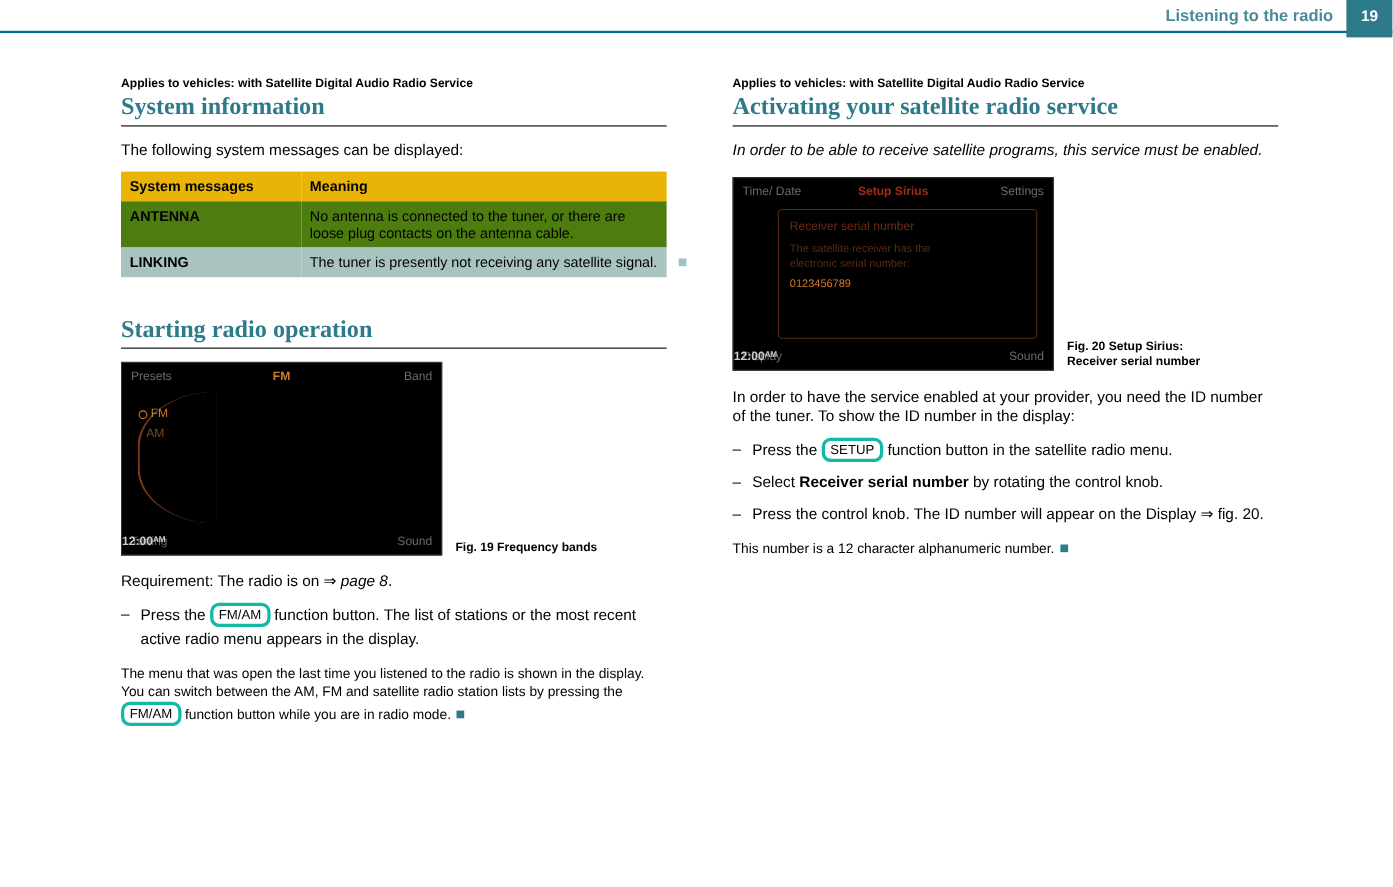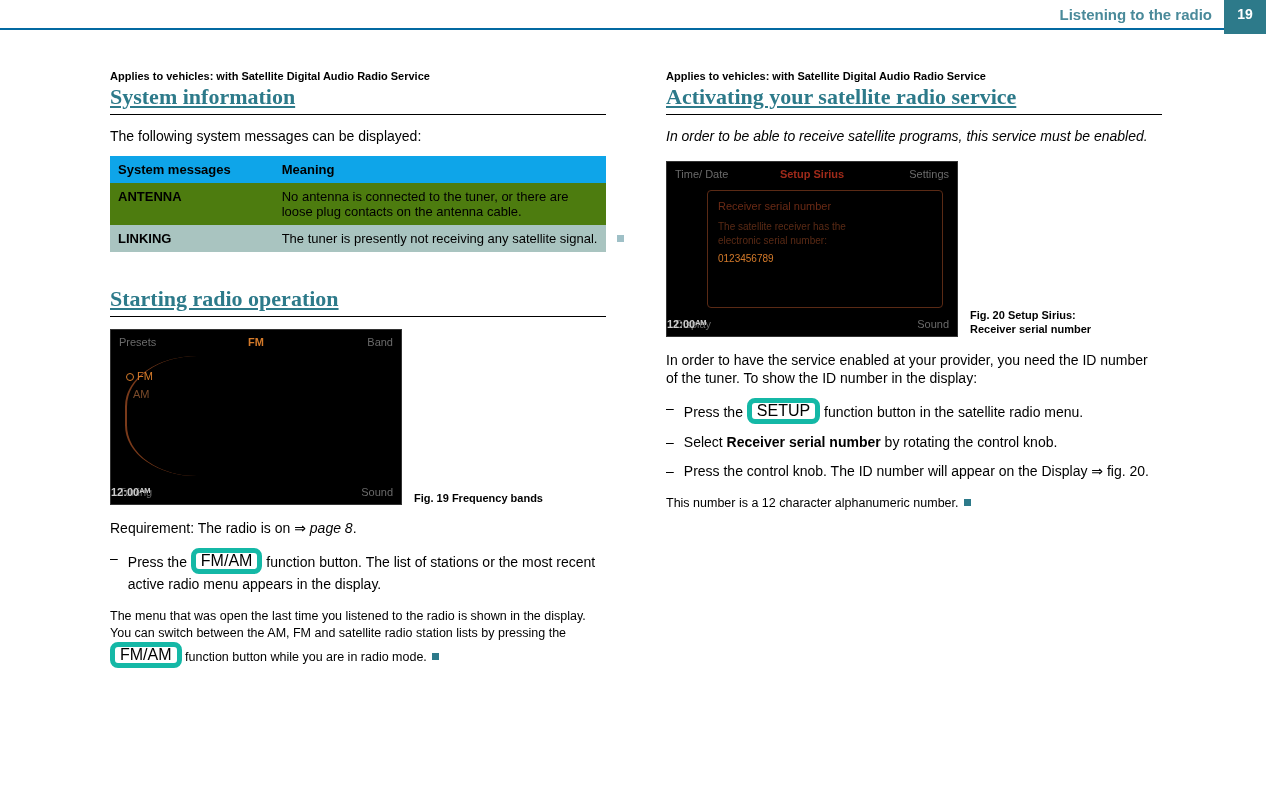--- a/index.html
+++ b/index.html
@@ -59,21 +59,20 @@
     margin-bottom: 2px;
   }
   .section-heading {
     color: #2d7a8a;
     font-family: Georgia, 'Times New Roman', serif;
     font-size: 22px;
     font-weight: bold;
     border-bottom: 1px solid #000;
     padding-bottom: 4px;
     margin: 0 0 12px 0;
-    text-decoration: underline;
   }
   .lead-italic {
     font-style: italic;
     font-size: 14px;
     margin-bottom: 14px;
     line-height: 1.4;
   }
   .plain-text {
     font-size: 14px;
     margin-bottom: 10px;
@@ -83,21 +82,21 @@
     width: 100%;
     border-collapse: collapse;
     font-size: 13px;
     margin-bottom: 6px;
   }
   table.msg-table td {
     padding: 6px 8px;
     vertical-align: top;
   }
   .th-row td {
-    background: #0ea5e9;
+    background: #eab308;
     font-weight: bold;
   }
   .row-light td { background: #4d7c0f; }
   .row-mid td { background: #a9c4c0; }
   .col1 { width: 33%; font-weight: bold; }
   .figure-row {
     display: flex;
     align-items: flex-end;
     gap: 12px;
     margin: 12px 0 14px 0;
@@ -175,24 +174,24 @@
   .instruction-list li {
     display: flex;
     gap: 10px;
     font-size: 14px;
     line-height: 1.45;
     margin-bottom: 8px;
   }
   .dash { flex: 0 0 auto; }
   .btn-key {
     display: inline-block;
-    border: 5px solid #14b8a6;
+    border: 3px solid #14b8a6;
     border-radius: 8px;
     padding: 0 5px;
-    font-size: 16px;
+    font-size: 12px;
     line-height: 16px;
     vertical-align: 1px;
   }
   .arrow-sym { font-family: 'Arial Unicode MS', Arial; }
   .small-note {
     font-size: 12.5px;
     line-height: 1.35;
   }
   .end-square {
     display: inline-block;

